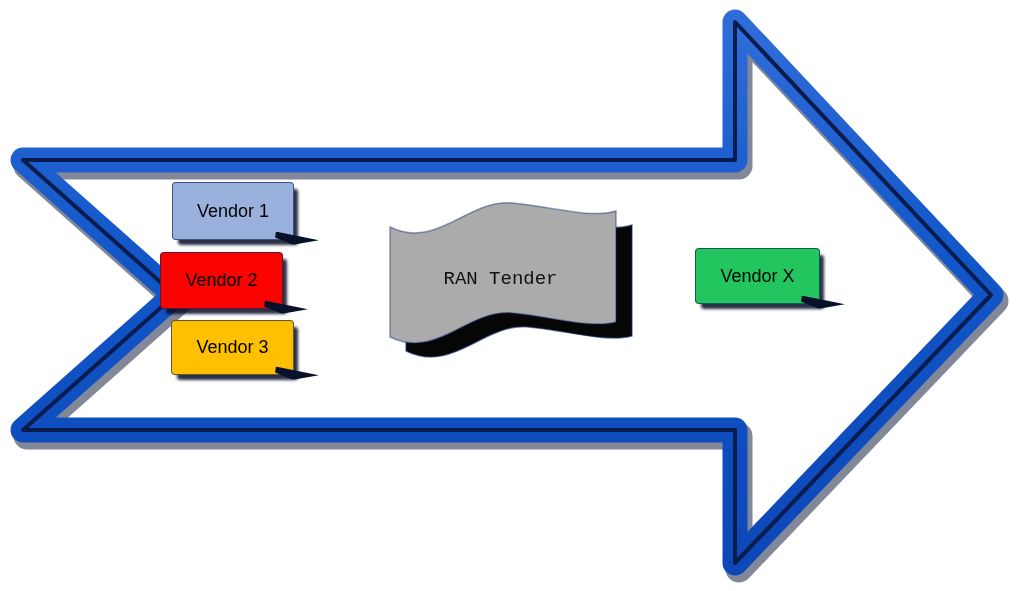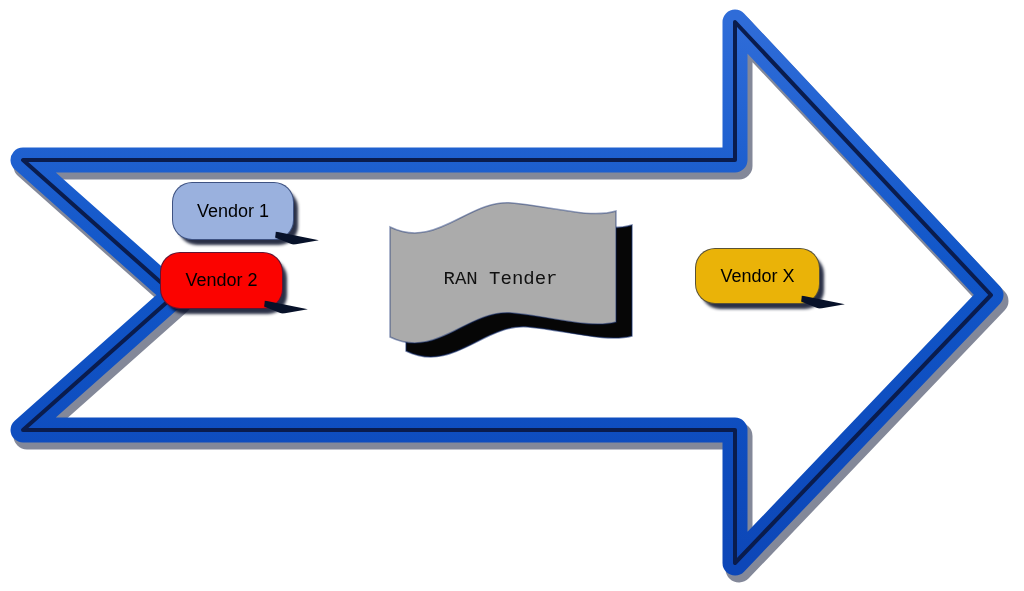--- a/index.html
+++ b/index.html
@@ -9,40 +9,40 @@
     background:#ffffff;
     overflow:hidden;
     font-family:"Liberation Sans", sans-serif;
   }
   .stage svg{position:absolute;left:0;top:0;}
 
   
   .chip{
     position:absolute;
     display:flex;align-items:center;justify-content:center;
-    border-radius:20px;
+    border-radius:4px;
     border:1px solid rgba(12,30,80,.65);
     box-shadow:5px 6px 3px -1px rgba(5,12,38,.85);
     font-size:18px;color:#000;
     z-index:3;
   }
   .chip::after{
     content:"";
     position:absolute;
     bottom:-6px;right:-26px;
     width:44px;height:13px;
     background:#071129;
     clip-path:polygon(0 8%,100% 52%,42% 100%,0 55%);
     transform:rotate(4deg);
     z-index:-1;
   }
   .chip-v1{left:172px;top:182px;width:120px;height:56px;background:#9ab1de;}
   .chip-v2{left:160px;top:252px;width:121px;height:55px;background:#fb0300;}
   .chip-v3{left:171px;top:320px;width:121px;height:53px;background:#ffc002;}
-  .chip-vx{left:695px;top:248px;width:123px;height:54px;background:#eab308;}
+  .chip-vx{left:695px;top:248px;width:123px;height:54px;background:#22c55e;}
 
   
   .wave-label{
     position:absolute;left:398px;top:268px;width:205px;
     text-align:center;
     font-size:19px;color:#111;
     z-index:3;
     font-family:Liberation Mono, monospace;
   }
 </style>
@@ -78,20 +78,23 @@
                L616,322 C590,329 548,316 512,313 C468,309 437,360 390,337 Z" fill="#ababab" stroke="rgba(16,43,110,0.45)" stroke-width="1.5"></path>
     </g>
   </svg>
 
   <div class="chip chip-v1">
     <span>Vendor 1</span>
   </div>
   <div class="chip chip-v2">
     <span>Vendor 2</span>
   </div>
+  <div class="chip chip-v3">
+    <span>Vendor 3</span>
+  </div>
 
   <div class="wave-label">RAN Tender</div>
 
   <div class="chip chip-vx">
     <span>Vendor X</span>
   </div>
 
 </div>
 
 </body></html>

